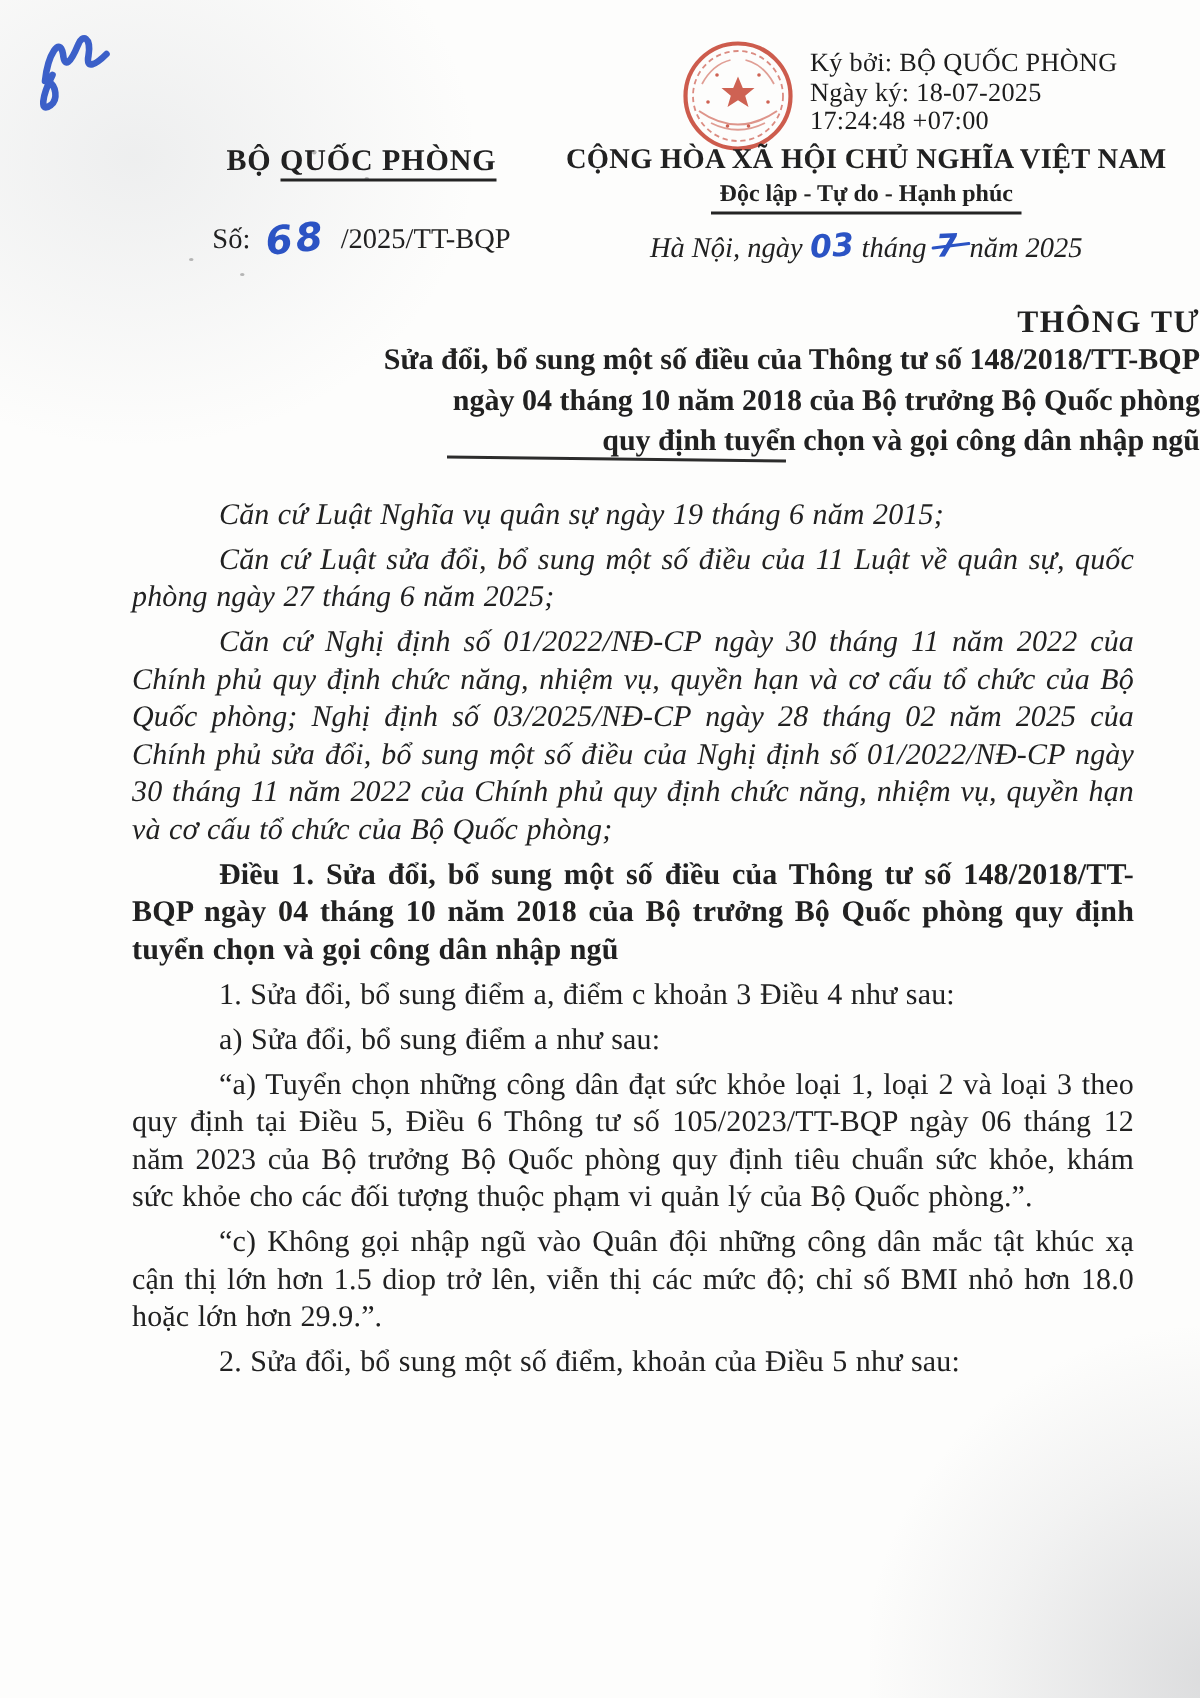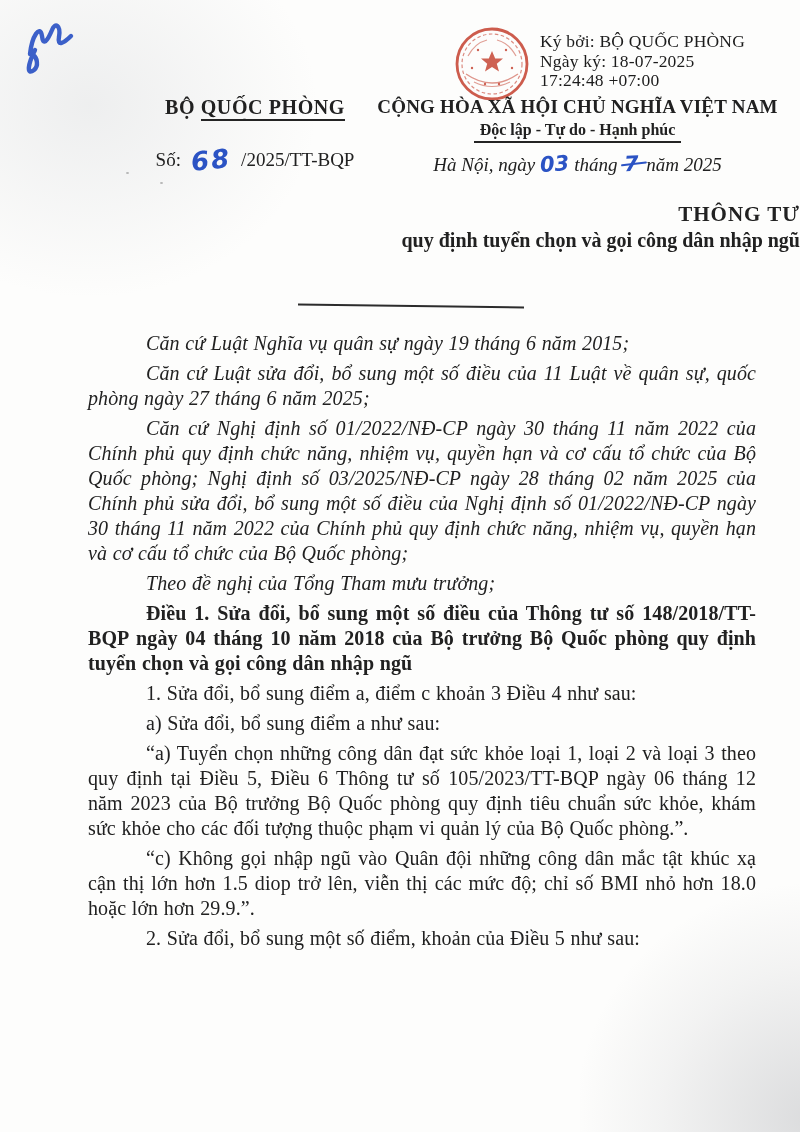--- a/index.html
+++ b/index.html
@@ -25,21 +25,21 @@
   
   .scribble { position:absolute; left:18px; top:12px; }
 
   
   .sig-block { position:absolute; left:452px; top:24px; display:flex; align-items:flex-start; }
   .seal { filter:blur(0.35px); margin-right:8px; }
   .sig-text { padding-top:8px; font-size:17.5px; line-height:19.5px; color:#1c1c1c; letter-spacing:0.2px; }
 
   
   .hdr { position:absolute; top:96px; left:0; width:800px; }
-  .hdr-left { position:absolute; left:140px; top:0; width:230px; text-align:center; }
+  .hdr-left { position:absolute; left:126px; top:0; width:230px; text-align:center; }
   .org-line { font-weight:bold; font-size:20px; letter-spacing:0.6px; white-space:nowrap; }
   .org-underl { border-bottom:2px solid #242424; padding-bottom:1px; }
   .so-line { margin-top:26px; font-size:19px; white-space:nowrap; }
   .hdr-right { position:absolute; left:375px; top:0; width:405px; text-align:center; }
   .country { font-weight:bold; font-size:19px; white-space:nowrap; letter-spacing:0.2px; }
   .motto { font-weight:bold; font-size:16px; margin-top:3px; display:inline-block; border-bottom:2px solid #242424; padding:0 6px 2px 6px; }
   .place-date { margin-top:9px; font-style:italic; font-size:19px; white-space:nowrap; }
 
   
   .hand { font-family:"DejaVu Sans",sans-serif; font-style:italic; font-weight:bold; color:#2b53c4; display:inline-block; }
@@ -122,29 +122,30 @@
       <div class="country">CỘNG HÒA XÃ HỘI CHỦ NGHĨA VIỆT NAM</div>
       <div><span class="motto">Độc lập - Tự do - Hạnh phúc</span></div>
       <div class="place-date">
         <span>Hà Nội, ngày</span><span class="hand hand-day">03</span><span>tháng</span><span class="hand hand-month">7</span><span>năm 2025</span>
       </div>
     </div>
   </div>
 
   <div class="title-block">
     <div class="doc-type">THÔNG TƯ</div>
+    <div class="title-line">Sửa đổi, bổ sung một số điều của Thông tư số 148/2018/TT-BQP</div>
+    <div class="title-line">ngày 04 tháng 10 năm 2018 của Bộ trưởng Bộ Quốc phòng</div>
     <div class="title-line">quy định tuyển chọn và gọi công dân nhập ngũ</div>
   </div>
   <div class="title-underline"></div>
 
   <div class="body-block">
     <p class="para-cite">Căn cứ Luật Nghĩa vụ quân sự ngày 19 tháng 6 năm 2015;</p>
     <p class="para-cite">Căn cứ Luật sửa đổi, bổ sung một số điều của 11 Luật về quân sự, quốc phòng ngày 27 tháng 6 năm 2025;</p>
     <p class="para-cite">Căn cứ Nghị định số 01/2022/NĐ-CP ngày 30 tháng 11 năm 2022 của Chính phủ quy định chức năng, nhiệm vụ, quyền hạn và cơ cấu tổ chức của Bộ Quốc phòng; Nghị định số 03/2025/NĐ-CP ngày 28 tháng 02 năm 2025 của Chính phủ sửa đổi, bổ sung một số điều của Nghị định số 01/2022/NĐ-CP ngày 30 tháng 11 năm 2022 của Chính phủ quy định chức năng, nhiệm vụ, quyền hạn và cơ cấu tổ chức của Bộ Quốc phòng;</p>
-    <p class="para-cite">Theo đề nghị của Tổng Tham mưu trưởng;</p>
     <p class="para-heading">Điều 1. Sửa đổi, bổ sung một số điều của Thông tư số 148/2018/TT-BQP ngày 04 tháng 10 năm 2018 của Bộ trưởng Bộ Quốc phòng quy định tuyển chọn và gọi công dân nhập ngũ</p>
     <p>1. Sửa đổi, bổ sung điểm a, điểm c khoản 3 Điều 4 như sau:</p>
     <p>a) Sửa đổi, bổ sung điểm a như sau:</p>
     <p>“a) Tuyển chọn những công dân đạt sức khỏe loại 1, loại 2 và loại 3 theo quy định tại Điều 5, Điều 6 Thông tư số 105/2023/TT-BQP ngày 06 tháng 12 năm 2023 của Bộ trưởng Bộ Quốc phòng quy định tiêu chuẩn sức khỏe, khám sức khỏe cho các đối tượng thuộc phạm vi quản lý của Bộ Quốc phòng.”.</p>
     <p>“c) Không gọi nhập ngũ vào Quân đội những công dân mắc tật khúc xạ cận thị lớn hơn 1.5 diop trở lên, viễn thị các mức độ; chỉ số BMI nhỏ hơn 18.0 hoặc lớn hơn 29.9.”.</p>
     <p>2. Sửa đổi, bổ sung một số điểm, khoản của Điều 5 như sau:</p>
   </div>
 
   <div class="corner-shade"></div>
 </div>

